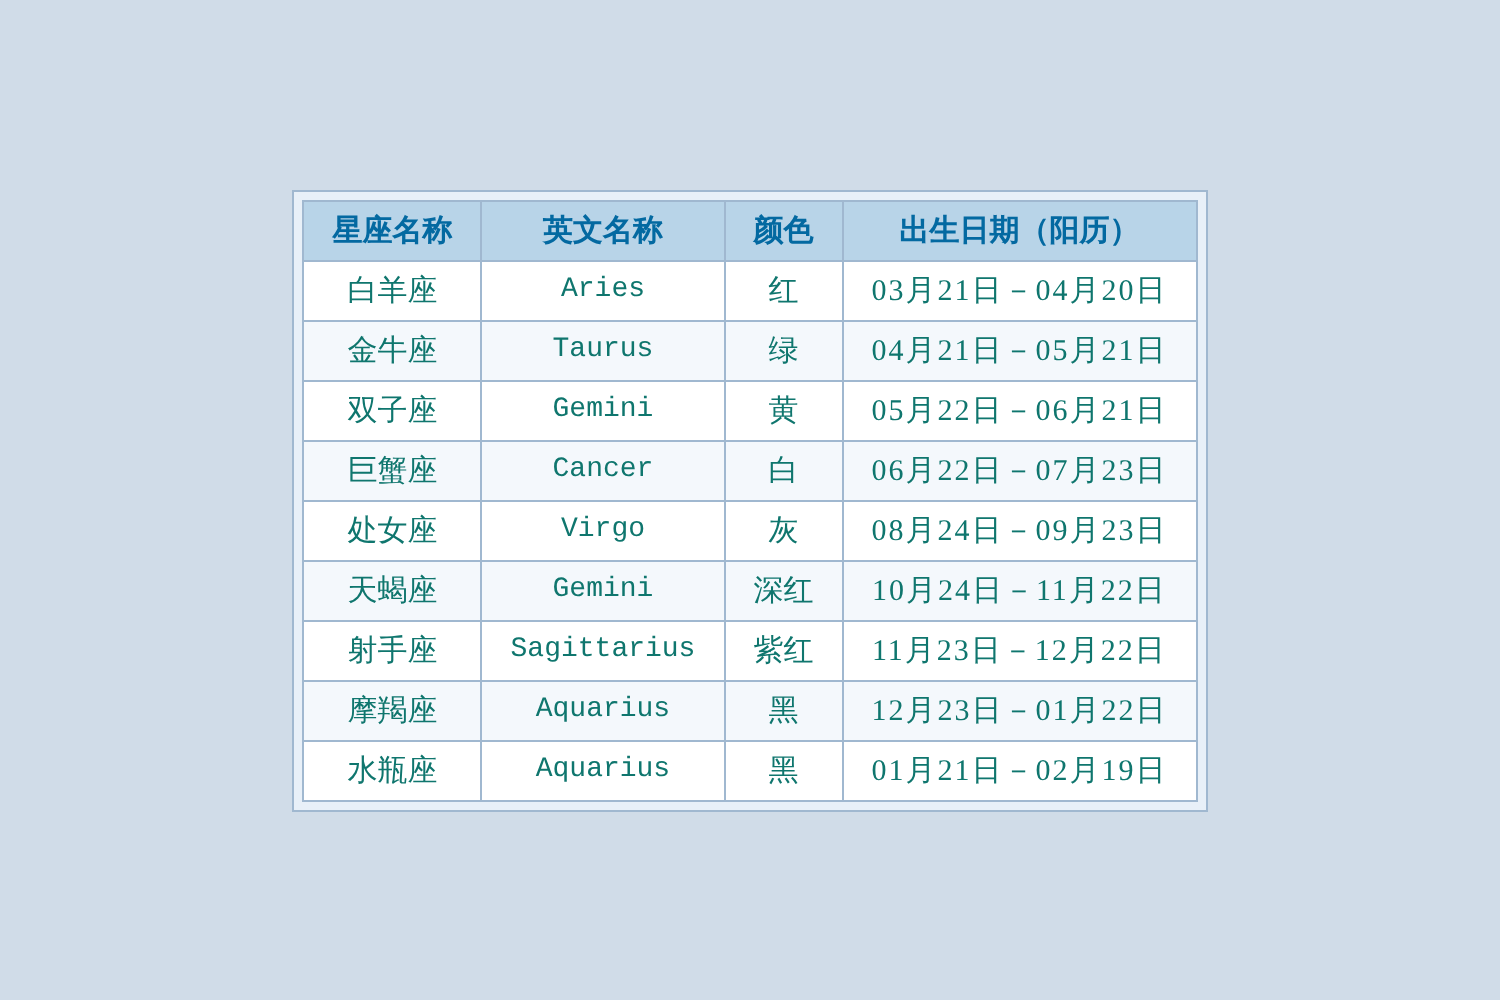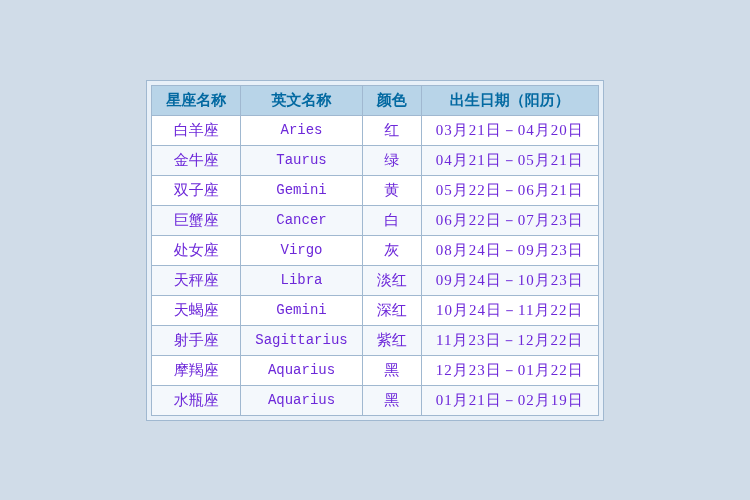--- a/index.html
+++ b/index.html
@@ -27,21 +27,21 @@
     table {
       border-collapse: collapse;
       background-color: #ffffff;
     }
 
     th, td {
       border: 1px solid #a0b8d0;
       padding: 5px 14px;
       text-align: center;
       font-size: 15px;
-      color: #6d28d9;
+      color: #0f766e;
       white-space: nowrap;
     }
 
     thead th {
       background-color: #b8d4e8;
       color: #0369a1;
       font-weight: bold;
       font-size: 15px;
     }
 
@@ -101,26 +101,20 @@
           <td>白</td>
           <td>06月22日－07月23日</td>
         </tr>
         <tr>
           <td>处女座</td>
           <td>Virgo</td>
           <td>灰</td>
           <td>08月24日－09月23日</td>
         </tr>
         <tr>
-          <td>天秤座</td>
-          <td>Libra</td>
-          <td>淡红</td>
-          <td>09月24日－10月23日</td>
-        </tr>
-        <tr>
           <td>天蝎座</td>
           <td>Gemini</td>
           <td>深红</td>
           <td>10月24日－11月22日</td>
         </tr>
         <tr>
           <td>射手座</td>
           <td>Sagittarius</td>
           <td>紫红</td>
           <td>11月23日－12月22日</td>

